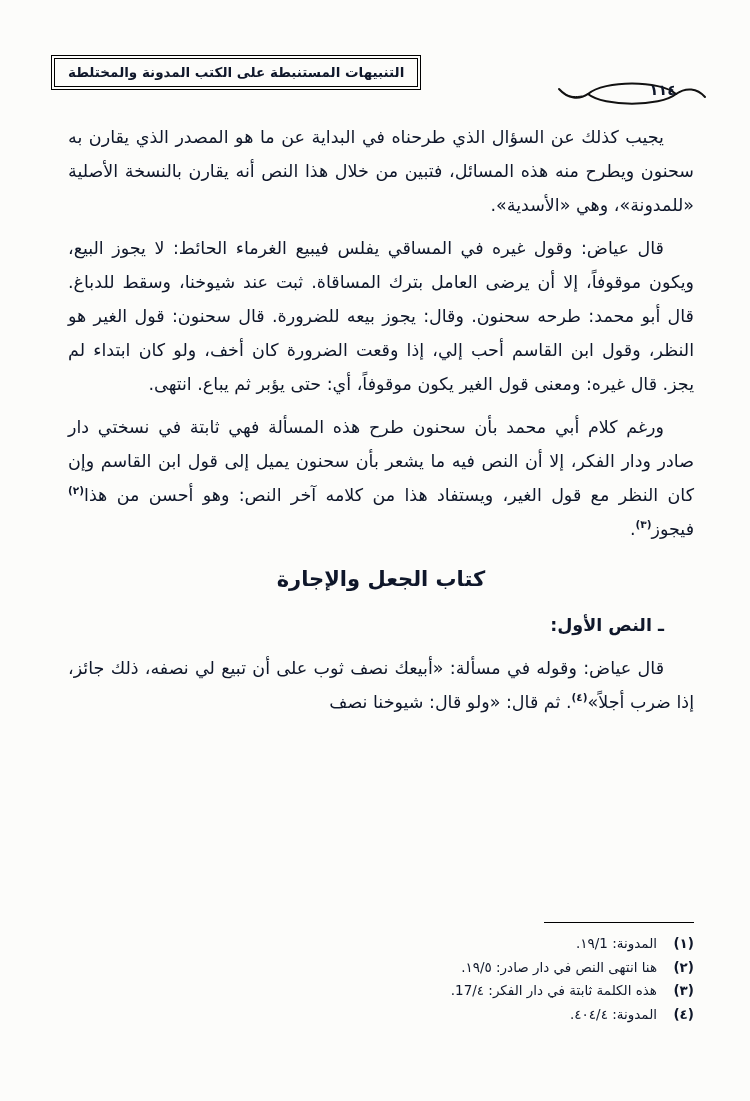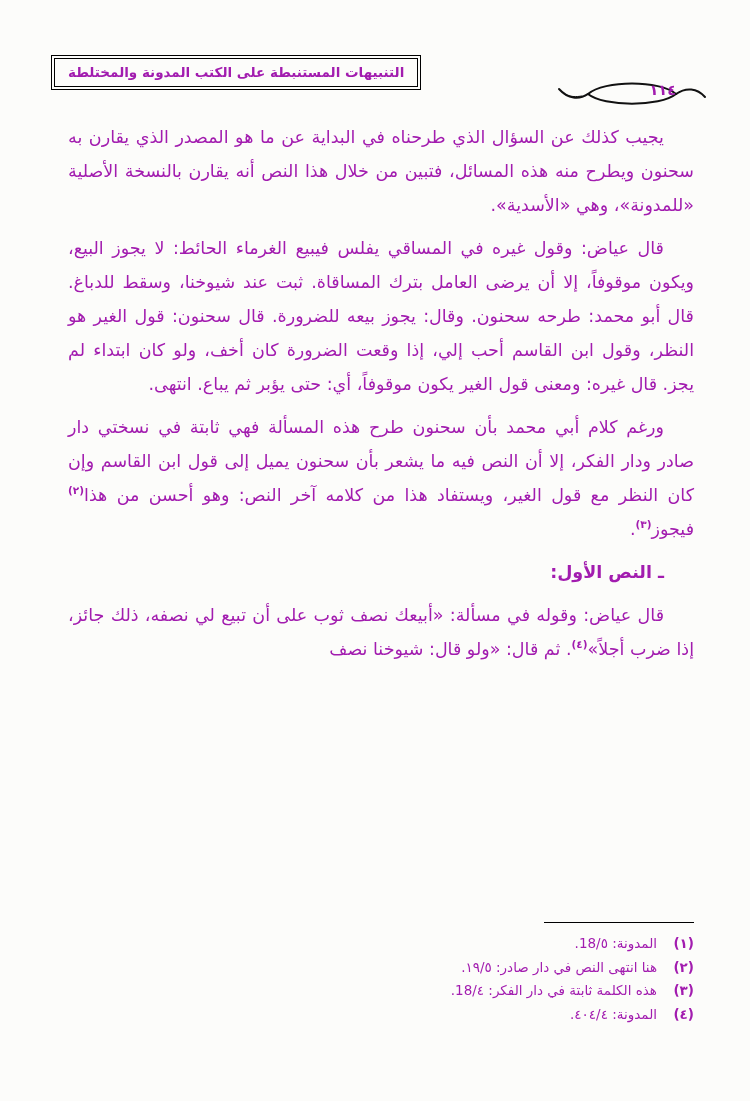--- a/index.html
+++ b/index.html
@@ -2,21 +2,21 @@
 <html lang="ar" dir="rtl"><head>
 <meta charset="utf-8">
 <style>
   * { margin:0; padding:0; box-sizing:border-box; }
   html,body { background:#e8e8e8; }
   .page {
     position:relative;
     width:750px; height:1101px;
     margin:0 auto;
     background:#fcfcfa;
-    color:#a21caf;
+    color:#0f172a;
     direction:rtl;
     font-family:"DejaVu Sans", sans-serif;
     overflow:hidden;
   }
 
   
   .title-box {
     position:absolute; top:58px; left:54px;
     border:1.5px solid #000;
     outline:1px solid #000; outline-offset:2.5px;
@@ -93,43 +93,44 @@
 
 
     <p>
       <span>قال عياض: وقول غيره في المساقي يفلس فيبيع الغرماء الحائط: لا يجوز البيع، ويكون موقوفاً، إلا أن يرضى العامل بترك المساقاة. ثبت عند شيوخنا، وسقط للدباغ. قال أبو محمد: طرحه سحنون. وقال: يجوز بيعه للضرورة. قال سحنون: قول الغير هو النظر، وقول ابن القاسم أحب إلي، إذا وقعت الضرورة كان أخف، ولو كان ابتداء لم يجز. قال غيره: ومعنى قول الغير يكون موقوفاً، أي: حتى يؤبر ثم يباع. انتهى.</span>
     </p>
 
     <p>
       <span>ورغم كلام أبي محمد بأن سحنون طرح هذه المسألة فهي ثابتة في نسختي دار صادر ودار الفكر، إلا أن النص فيه ما يشعر بأن سحنون يميل إلى قول ابن القاسم وإن كان النظر مع قول الغير، ويستفاد هذا من كلامه آخر النص: وهو أحسن من هذا</span><sup class="ref">(٢)</sup><span> فيجوز</span><sup class="ref">(٣)</sup><span>.</span>
     </p>
 
+    <p class="kitab">كتاب الجعل والإجارة</p>
 
     <p class="side-heading">ـ النص الأول:</p>
 
     <p>
       <span>قال عياض: وقوله في مسألة: «أبيعك نصف ثوب على أن تبيع لي نصفه، ذلك جائز، إذا ضرب أجلاً»</span><sup class="ref">(٤)</sup><span>. ثم قال: «ولو قال: شيوخنا نصف</span>
     </p>
 
   </div>
 
   <div class="footnotes">
     <div class="fn-rule"></div>
 
     <div class="fn-row">
       <span class="fn-marker">(١)</span>
-      <span class="fn-text">المدونة: 18/٥.</span>
+      <span class="fn-text">المدونة: ١٩/1.</span>
     </div>
     <div class="fn-row">
       <span class="fn-marker">(٢)</span>
       <span class="fn-text">هنا انتهى النص في دار صادر: ١٩/٥.</span>
     </div>
     <div class="fn-row">
       <span class="fn-marker">(٣)</span>
-      <span class="fn-text">هذه الكلمة ثابتة في دار الفكر: 18/٤.</span>
+      <span class="fn-text">هذه الكلمة ثابتة في دار الفكر: 17/٤.</span>
     </div>
     <div class="fn-row">
       <span class="fn-marker">(٤)</span>
       <span class="fn-text">المدونة: ٤٠٤/٤.</span>
     </div>
   </div>
 
 </div>
 
 </body></html>

